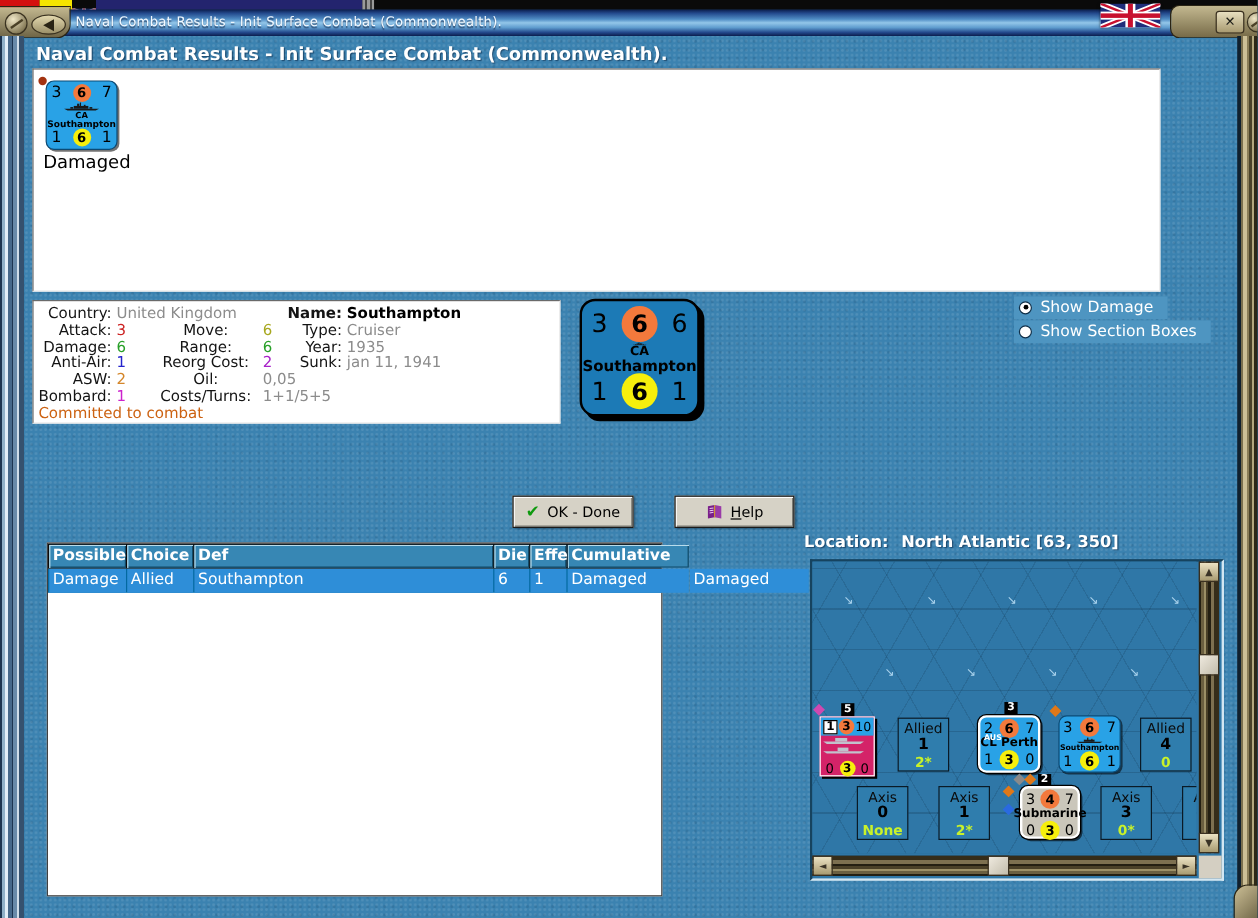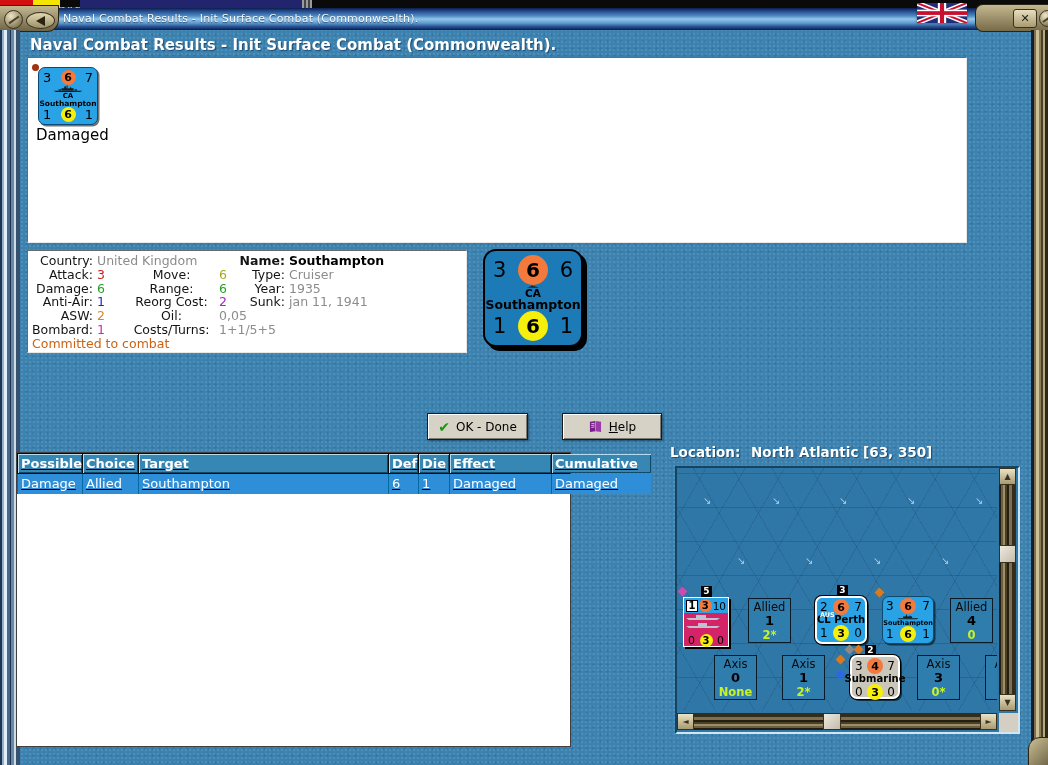--- a/index.html
+++ b/index.html
@@ -112,22 +112,22 @@
   .btn{position:absolute;height:27px;background:#d6d2c6;border:1px solid #1a1a1a;border-radius:0;
     box-shadow:inset 1px 1px 0 #ffffff,inset -1px -1px 0 #7a7a72,1px 1px 2px rgba(0,0,0,.4);
     font-family:"DejaVu Sans",sans-serif;font-size:12px;color:#000;display:flex;align-items:center;justify-content:center;gap:6px;cursor:pointer;}
   .btn.ok{left:427px;top:413px;width:101px;}
   .btn.help{left:562px;top:413px;width:100px;}
   .check{color:#0f9a0f;font-weight:bold;font-size:14px;line-height:1;}
   .helplbl{display:block;}
   .helplbl::first-letter{text-decoration:underline;}
 
   
-  .dtable{position:absolute;left:16px;top:452px;width:555px;height:295px;background:#fff;
-    border:1px solid #404040;box-sizing:border-box;text-decoration:underline;}
+  .dtable{position:absolute;left:39px;top:452px;width:513px;height:295px;background:#fff;
+    border:1px solid #404040;box-sizing:border-box;}
   .thead,.trow{display:grid;grid-template-columns:64px 55px 249px 29px 30px 101px 99px;gap:1px;}
   .thead{background:#0a0a0a;padding:1px;}
   .th{background:#3787b4;color:#fff;font-weight:bold;font-size:13px;line-height:19px;height:19px;
     padding-left:3px;box-shadow:inset 1px 1px 0 #b8dcec,inset -1px -1px 0 #114a68;cursor:pointer;}
   .trow{background:#0369a1;padding:0 1px;}
   .trow .td{background:#2e8ed8;color:#fff;font-size:13px;line-height:20px;height:20px;padding-left:3px;}
 
   
   .mapbox{position:absolute;left:675px;top:466px;width:341px;height:264px;
     border:2px solid;border-color:#16435f #d2e6f2 #d2e6f2 #16435f;box-sizing:content-box;background:#2f77a7;}
@@ -356,41 +356,50 @@
     </svg>
     <div class="cname l1">CA</div>
     <div class="cname l2">Southampton</div>
     <div class="crow">
       <span>1</span>
       <span class="circ ye">6</span>
       <span>1</span>
     </div>
   </div>
 
+  <div class="radios">
+    <div class="radiorow">
+      <span class="radio sel"></span>
+      <span>Show Damage</span>
+    </div>
+    <div class="radiorow">
+      <span class="radio"></span>
+      <span>Show Section Boxes</span>
+    </div>
+  </div>
 
 
   <button class="btn ok">
     <span class="check">✔</span>
     <span>OK - Done</span>
   </button>
   <button class="btn help">
     <svg width="15" height="13" viewBox="0 0 16 14">
       <path d="M2 2 L8 1 L8 12 L2 13 Z" fill="#7a1f8a"></path>
       <path d="M14 2 L8 1 L8 12 L14 13 Z" fill="#9a3aa8"></path>
       <path d="M3.5 4 L7 3.5 M3.5 6 L7 5.5 M3.5 8 L7 7.5" stroke="#e8c8f0" stroke-width="0.9"></path>
       <rect x="7.6" y="1" width="0.9" height="11" fill="#d8a018"></rect>
     </svg>
     <span class="helplbl">Help</span>
   </button>
 
   <div class="dtable">
     <div class="thead">
       <div class="th">Possible</div>
       <div class="th">Choice</div>
-      <div class="th">Target</div>
       <div class="th">Def</div>
       <div class="th">Die</div>
       <div class="th">Effect</div>
       <div class="th">Cumulative</div>
     </div>
     <div class="trow">
       <div class="td">Damage</div>
       <div class="td">Allied</div>
       <div class="td">Southampton</div>
       <div class="td">6</div>

